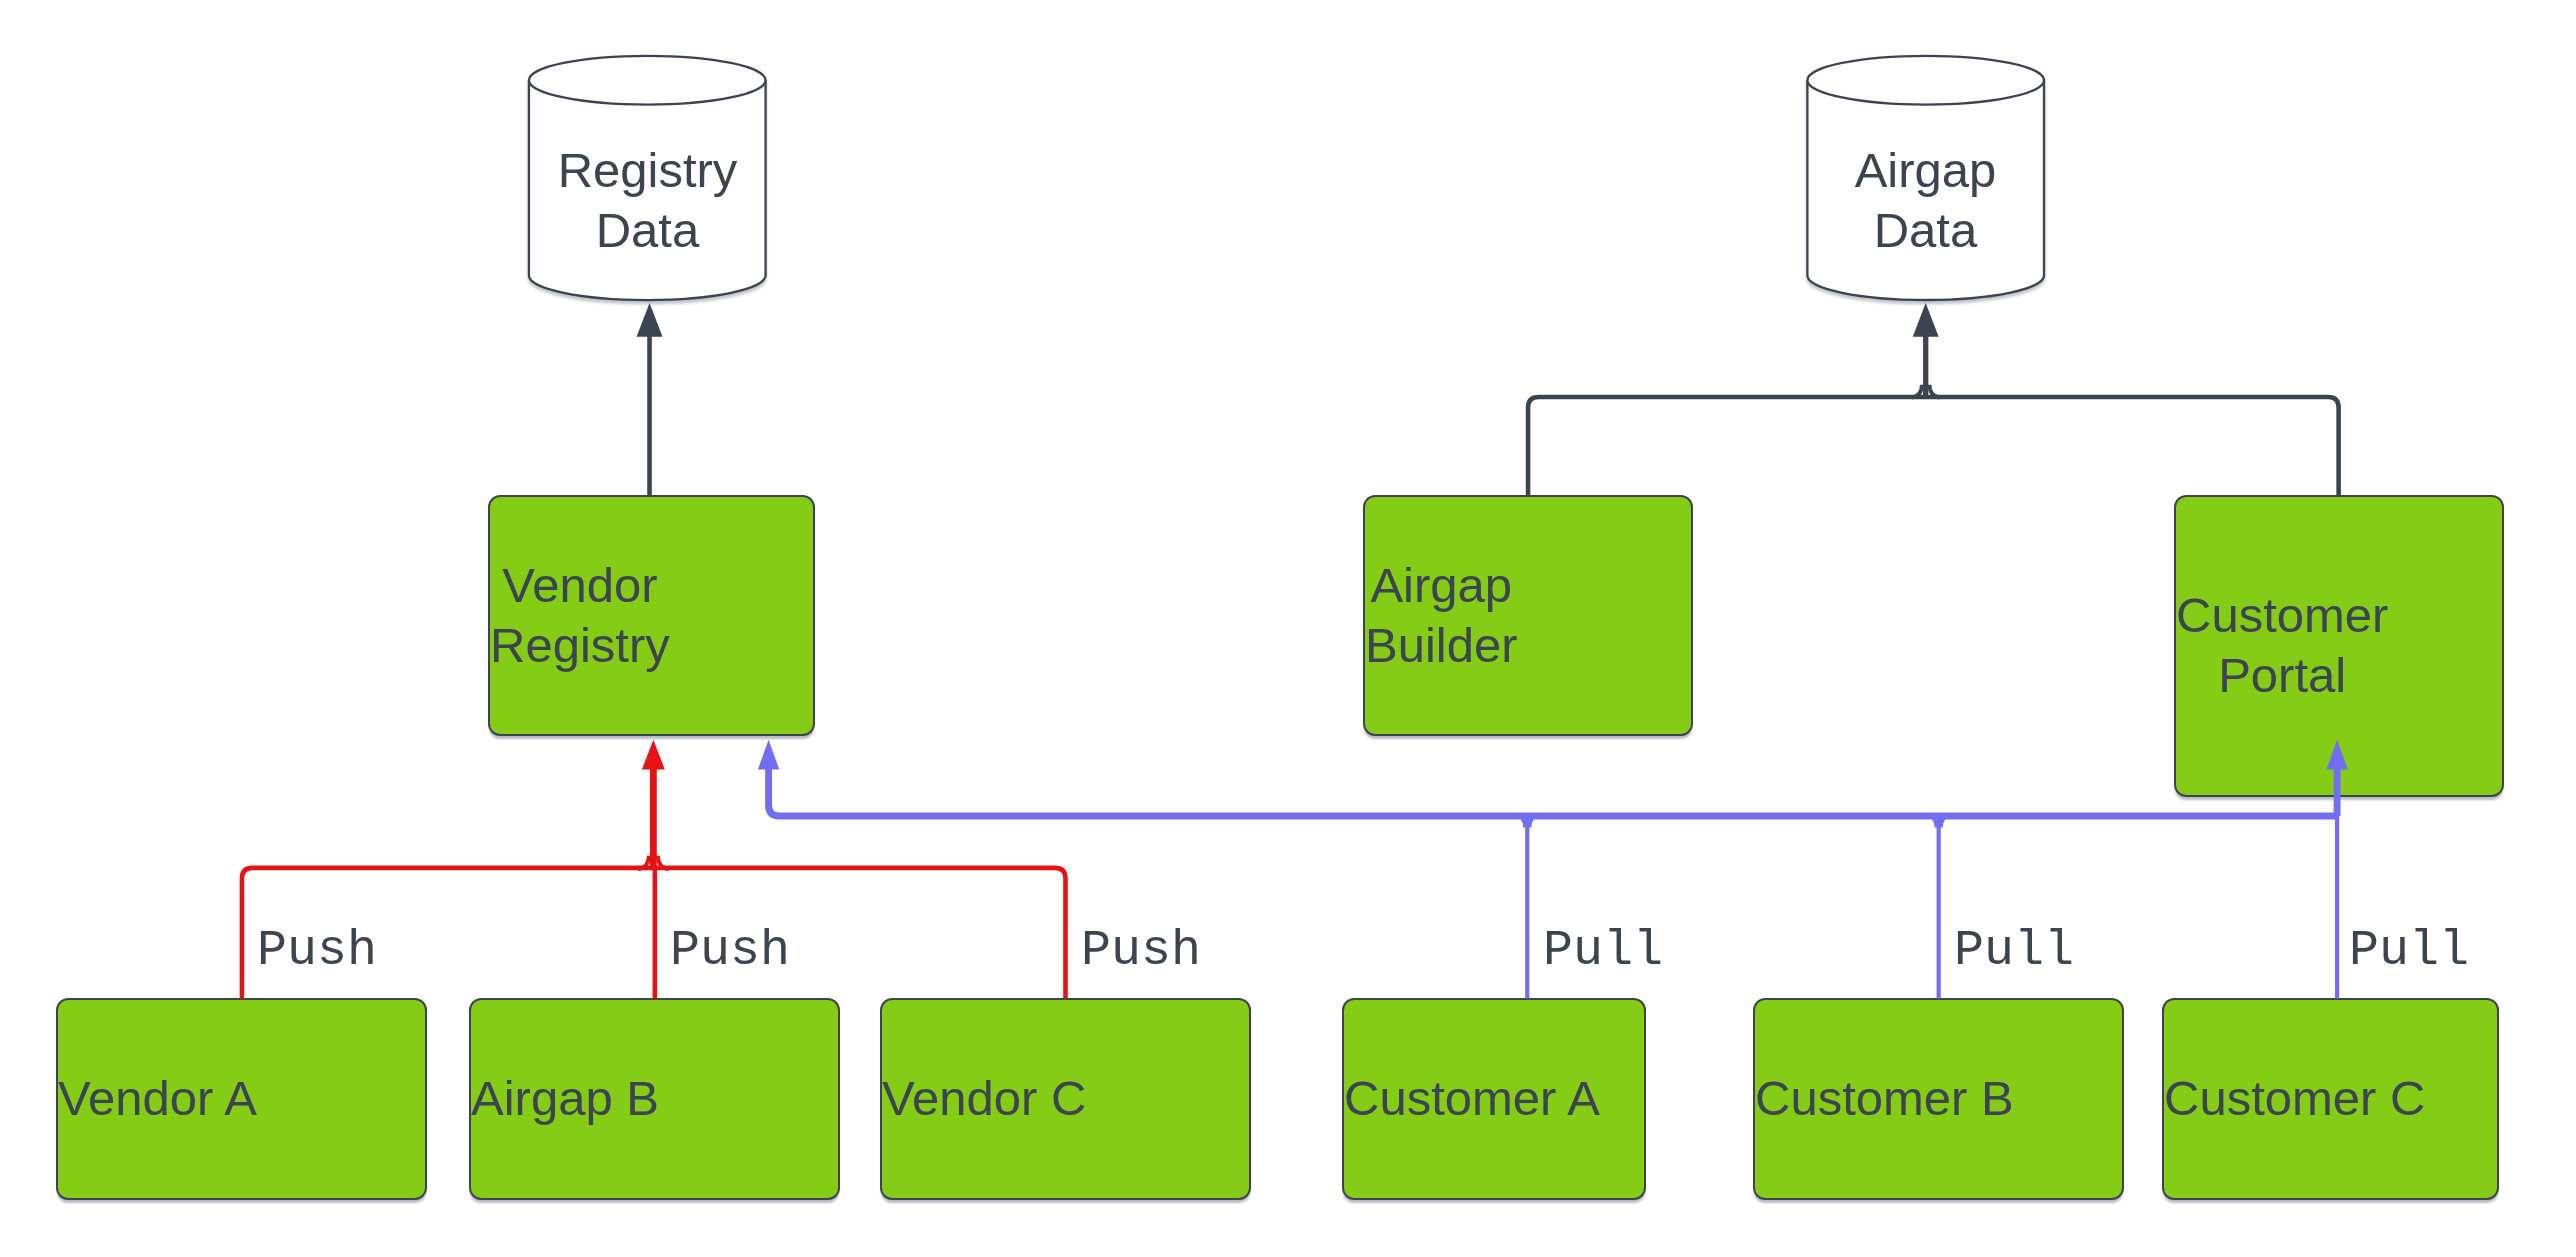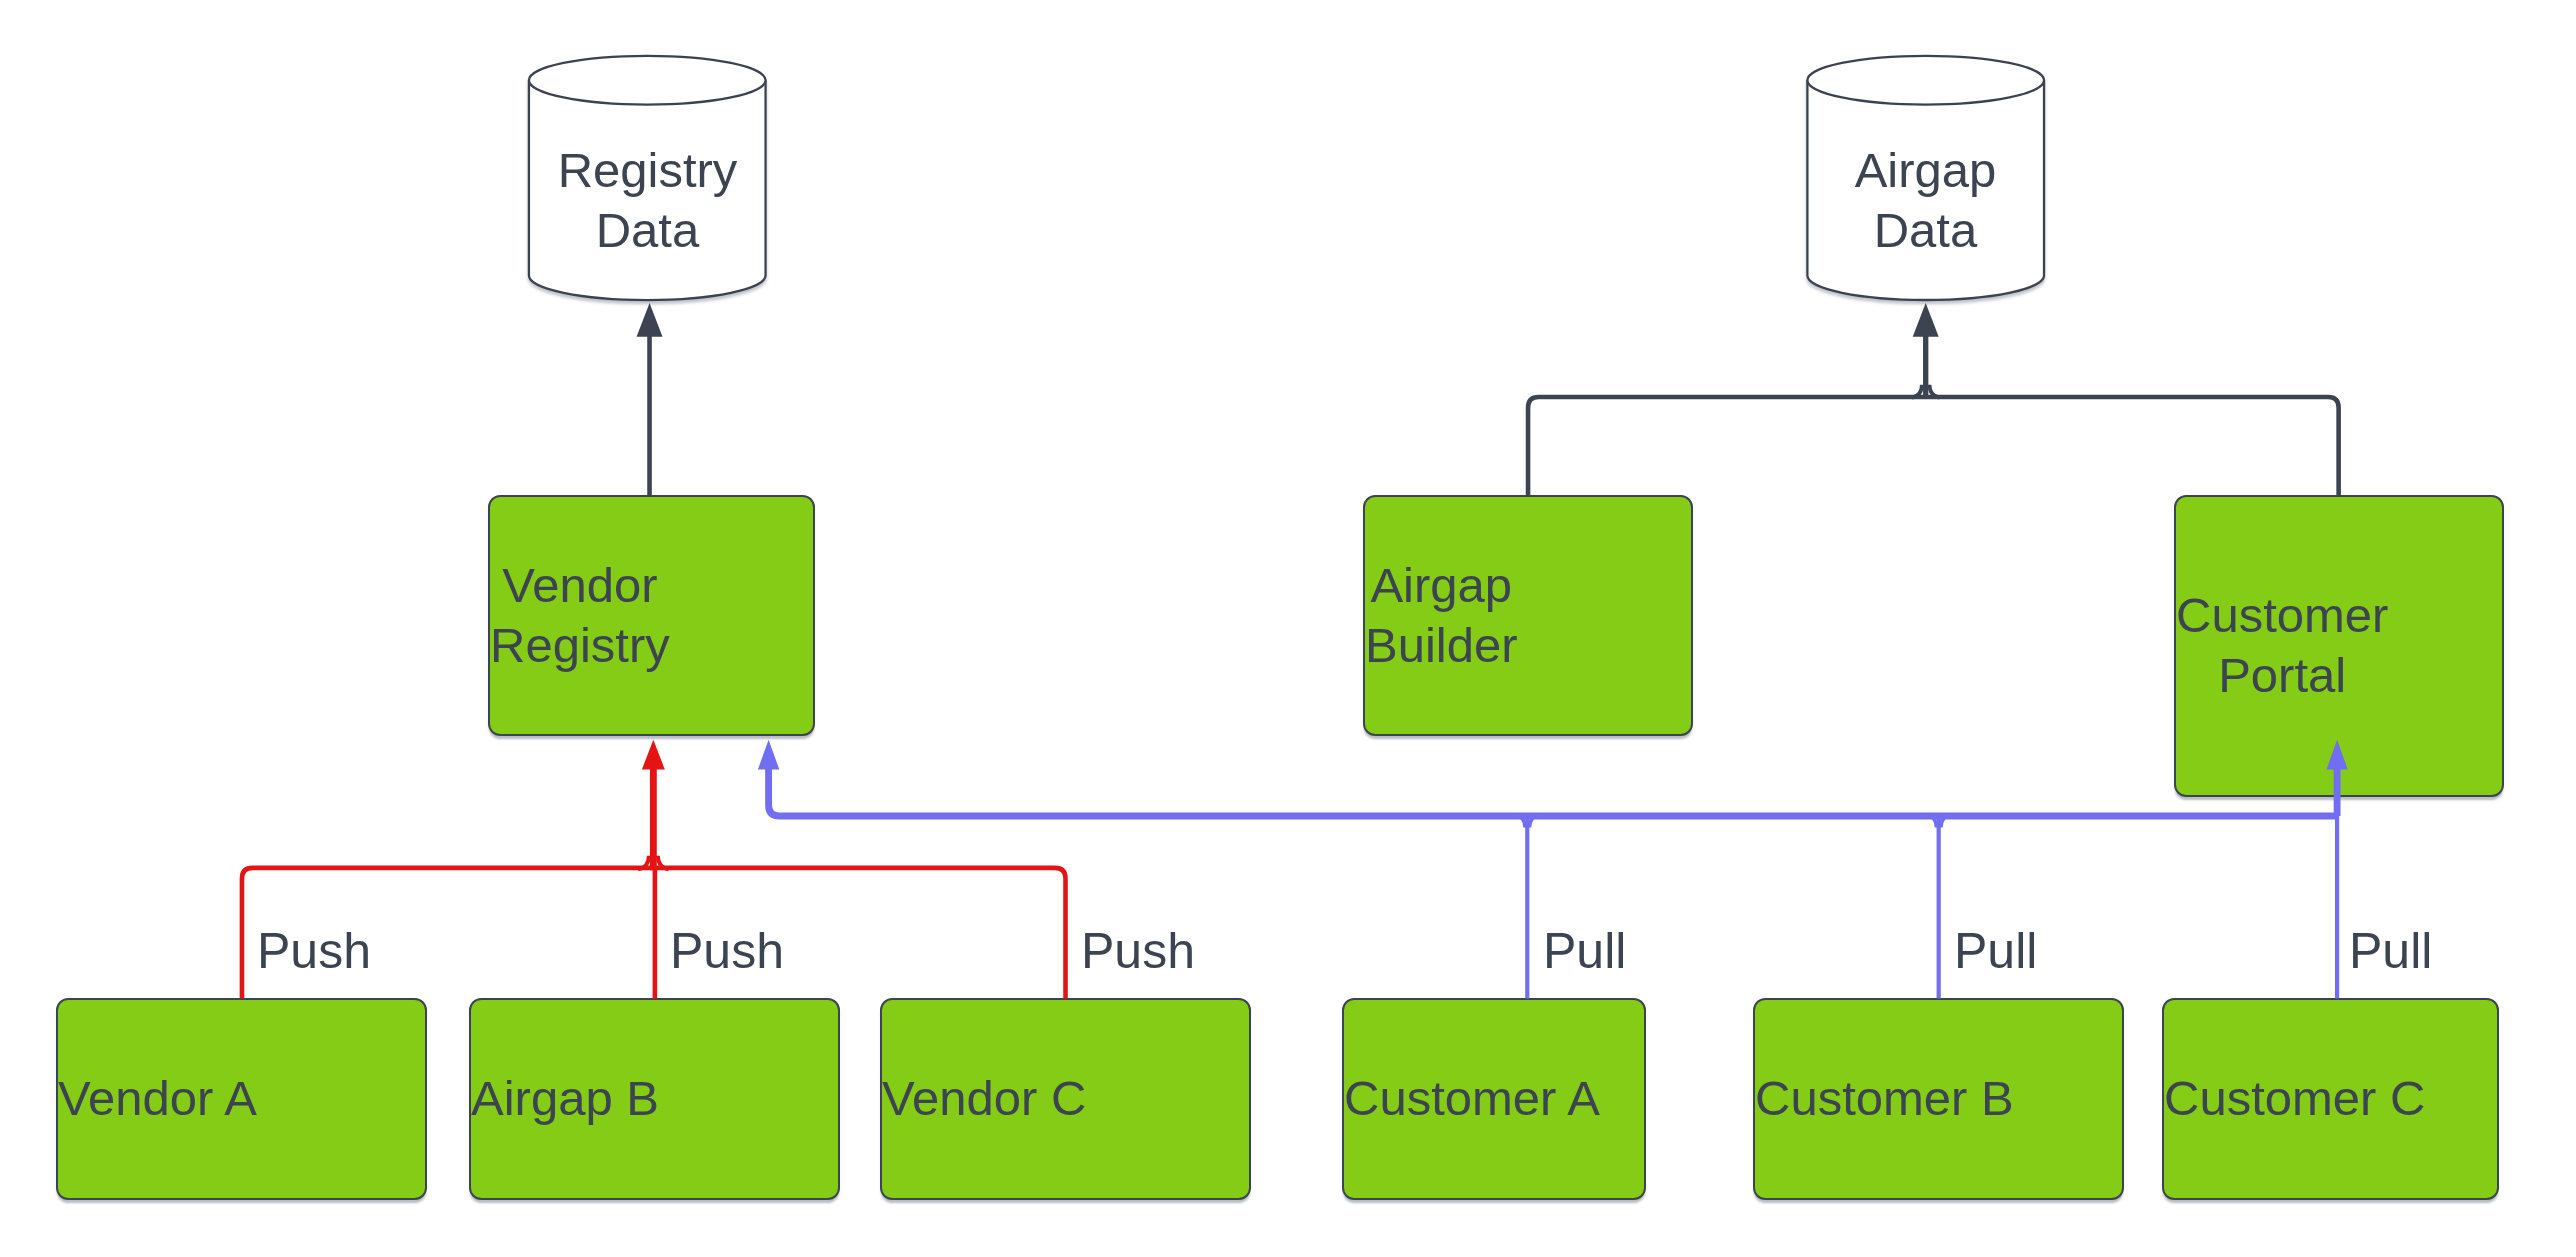--- a/index.html
+++ b/index.html
@@ -29,20 +29,21 @@
     display:flex; align-items:center; justify-content:center;
     text-align:center;
     font-size:49px; line-height:1.22;
     white-space:pre-line;
     pointer-events:none;
   }
   .edge-label {
     position:absolute;
     font-size:50px; line-height:1;
     white-space:nowrap;
+    font-family:Liberation Mono, monospace;
   }
   svg.wires { position:absolute; left:0; top:0; pointer-events:none; }
 </style>
 </head>
 <body>
 
 <div class="canvas">
 
   <div class="node" style="left:488px;top:495px;width:327px;height:241px">
     <span class="node-label">Vendor

